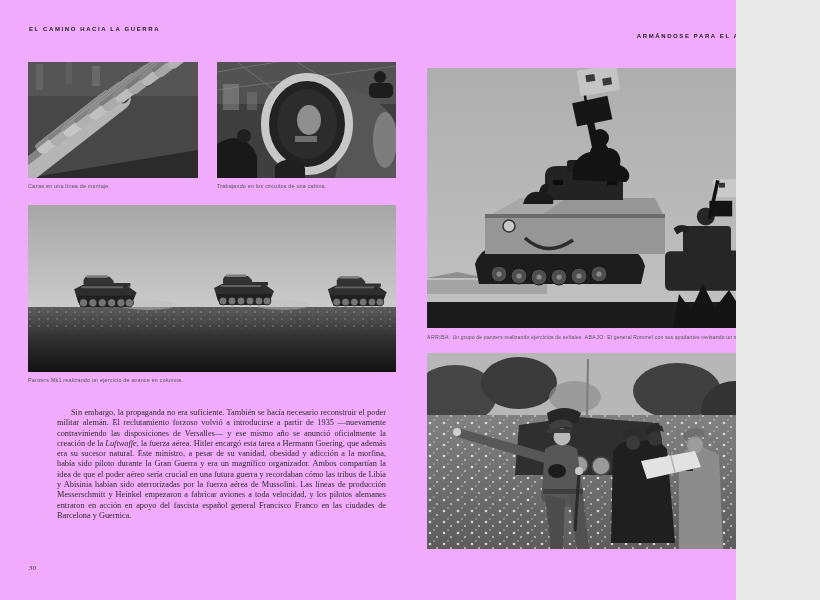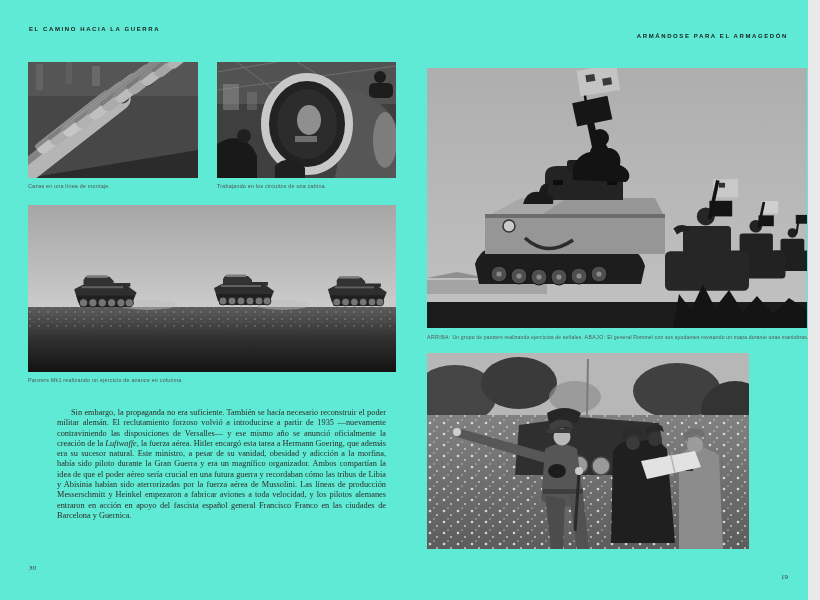--- a/index.html
+++ b/index.html
@@ -1,16 +1,16 @@
 <!DOCTYPE html>
 <html lang="es"><head>
 <meta charset="utf-8">
 <style>
   html,body{margin:0;padding:0;background:#e9e9e9;}
-  .spread{position:relative;width:808px;height:600px;background:#5eead4;overflow:hidden;
+  .spread{position:relative;width:736px;height:600px;background:#f0abfc;overflow:hidden;
           font-family:"Liberation Sans",sans-serif;}
   .page{position:absolute;top:0;height:600px;}
   .page-left{left:0;width:410px;}
   .page-right{left:410px;width:410px;}
   .running-head{position:absolute;font-size:6px;font-weight:700;letter-spacing:1.6px;
                 color:#1c1c1c;white-space:nowrap;}
   .rh-left{left:29px;top:26px;}
   .rh-right{right:32px;top:33px;text-align:right;}
   figure{position:absolute;margin:0;padding:0;}
   figure svg{display:block;}

